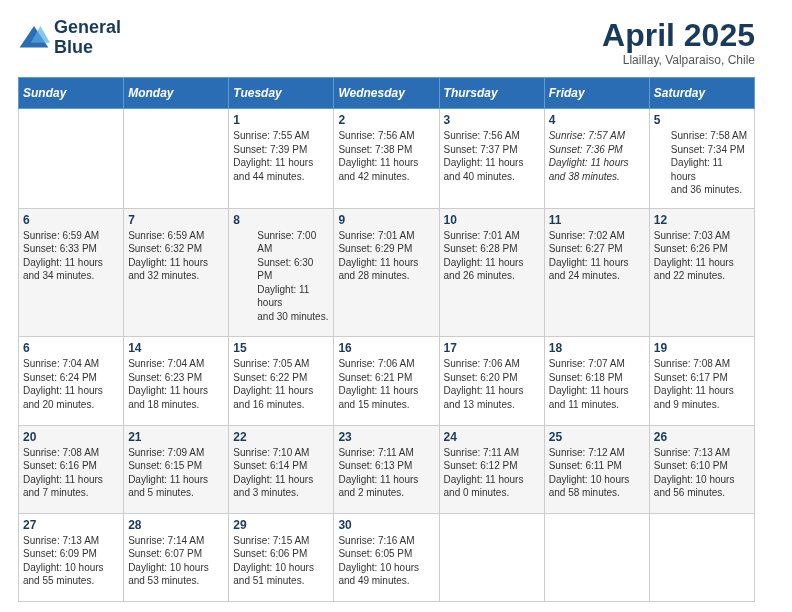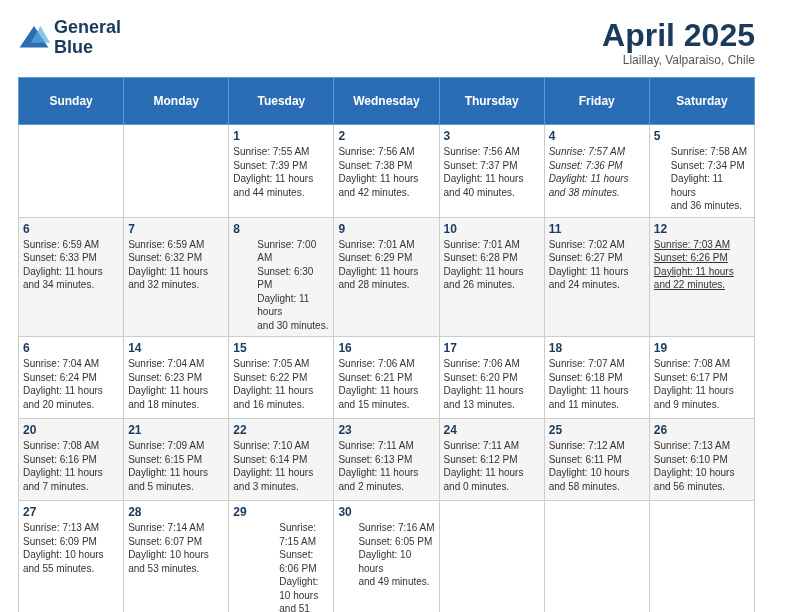--- a/index.html
+++ b/index.html
@@ -57,23 +57,24 @@
       border: 1px solid #ccc;
       border-collapse: collapse;
       width: 100%;
       table-layout: fixed;
     }
     .calendar th {
       background: #2a6db5;
       color: #fff;
       font-size: 12px;
       font-weight: bold;
-      padding: 16px 4px;
-      text-align: center;
+      padding: 8px 4px;
+      text-align: left;
       border: 1px solid #5a9fd4;
+      font-style: italic;
     }
     .calendar td {
       border: 1px solid #ccc;
       vertical-align: top;
       padding: 4px 4px;
       font-size: 9.5px;
       color: #333;
       height: 82px;
     }
     .day-num {
@@ -209,21 +210,21 @@
           </td>
           <td>
             <span class="day-num">11</span>
             <div class="day-info" style="white-space: pre-line;">Sunrise: 7:02 AM
 Sunset: 6:27 PM
 Daylight: 11 hours
 and 24 minutes.</div>
           </td>
           <td>
             <span class="day-num">12</span>
-            <div class="day-info" style="white-space: pre-line; text-decoration: underline;">Sunrise: 7:03 AM
+            <div class="day-info" style="white-space: pre-line;">Sunrise: 7:03 AM
 Sunset: 6:26 PM
 Daylight: 11 hours
 and 22 minutes.</div>
           </td>
         </tr>
         <tr class="row-white">
           <td>
             <span class="day-num">6</span>
             <div class="day-info" style="white-space: pre-line;">Sunrise: 7:04 AM
 Sunset: 6:24 PM
@@ -334,28 +335,28 @@
           </td>
           <td>
             <span class="day-num">28</span>
             <div class="day-info" style="white-space: pre-line;">Sunrise: 7:14 AM
 Sunset: 6:07 PM
 Daylight: 10 hours
 and 53 minutes.</div>
           </td>
           <td>
             <span class="day-num">29</span>
-            <div class="day-info" style="white-space: pre-line; margin-left: 46px;">Sunrise: 7:15 AM
+            <div class="day-info" style="white-space: pre-line;">Sunrise: 7:15 AM
 Sunset: 6:06 PM
 Daylight: 10 hours
 and 51 minutes.</div>
           </td>
           <td>
             <span class="day-num">30</span>
-            <div class="day-info" style="white-space: pre-line; margin-left: 20px;">Sunrise: 7:16 AM
+            <div class="day-info" style="white-space: pre-line;">Sunrise: 7:16 AM
 Sunset: 6:05 PM
 Daylight: 10 hours
 and 49 minutes.</div>
           </td>
           <td class="empty"></td>
           <td class="empty"></td>
           <td class="empty"></td>
         </tr>
       </tbody>
   </table>

